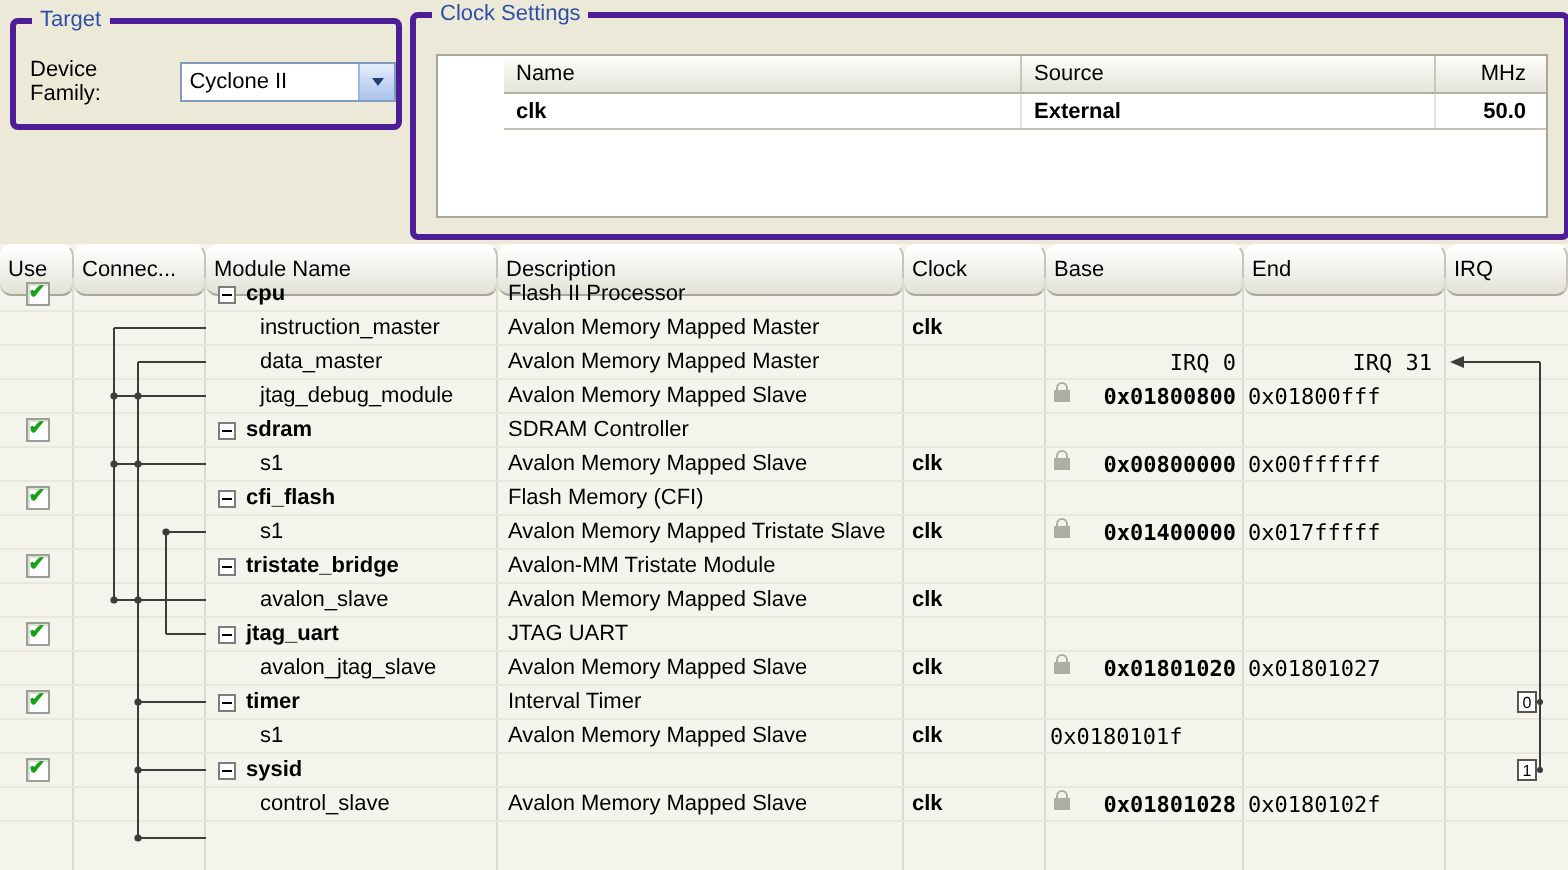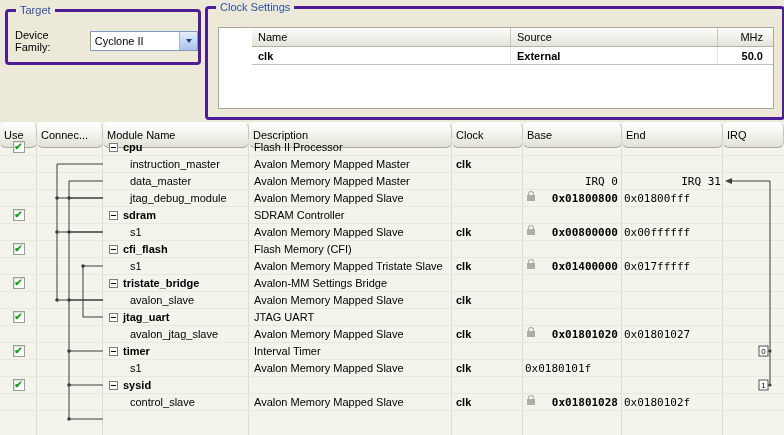--- a/index.html
+++ b/index.html
@@ -58,21 +58,21 @@
   .cell-module{padding-left:6px;}
   .mrow.port .cell-module{padding-left:27px;}
   .cell-desc{padding-left:5px;}
   .cell-clock{padding-left:4px;font-weight:bold;}
   .cell-base{padding:0 4px;}
   .cell-end{padding:0 2px;}
   .mname{font-weight:bold;}
   .addr{font-family:"DejaVu Sans Mono",monospace;}
   .cell-base .addr{font-weight:bold;margin-left:auto;}
   .irqlabel{font-family:"DejaVu Sans Mono",monospace;margin-left:auto;}
-  .cell-end .irqlabel{padding-right:0;}
+  .cell-end .irqlabel{padding-right:5px;}
 
   .expander{width:9px;height:9px;box-sizing:border-box;border:1px solid #7d7d7d;background:#fff;
     display:inline-flex;align-items:center;justify-content:center;margin-right:5px;flex:0 0 9px;}
   .expander::after{content:"";width:5px;height:1px;background:#000;}
 
   .cb{width:12px;height:12px;box-sizing:border-box;background:#fff;border:1px solid #96a094;
     box-shadow:inset 1px 1px 0 #dededb;display:inline-flex;align-items:center;justify-content:center;
     color:#18a018;font-size:10px;font-weight:bold;line-height:1;}
 
   .lock{position:relative;width:8px;height:6px;background:#aeaea2;display:inline-block;
@@ -262,21 +262,21 @@
         </div>
         <div class="mrow module">
           <div class="mcell cell-use w-use">
             <span class="cb">✔</span>
           </div>
           <div class="mcell w-conn"></div>
           <div class="mcell cell-module w-module">
             <span class="expander"></span>
             <span class="mname">tristate_bridge</span>
           </div>
-          <div class="mcell cell-desc w-desc">Avalon-MM Settings Bridge</div>
+          <div class="mcell cell-desc w-desc">Avalon-MM Tristate Module</div>
           <div class="mcell cell-clock w-clock"></div>
           <div class="mcell cell-base w-base"></div>
           <div class="mcell cell-end w-end"></div>
           <div class="mcell w-irq"></div>
         </div>
         <div class="mrow port">
           <div class="mcell cell-use w-use"></div>
           <div class="mcell w-conn"></div>
           <div class="mcell cell-module w-module">
             <span>avalon_slave</span>

